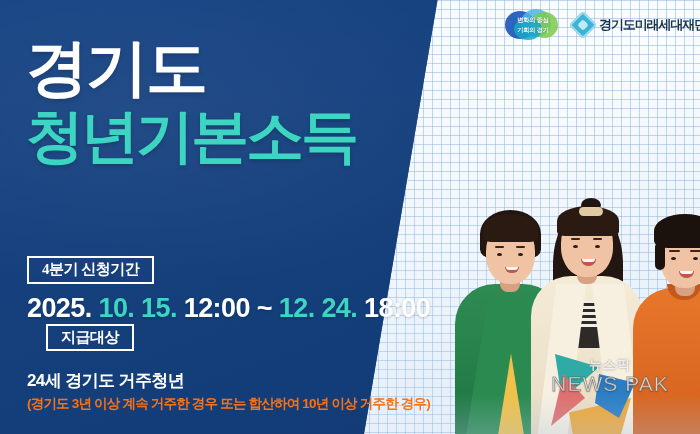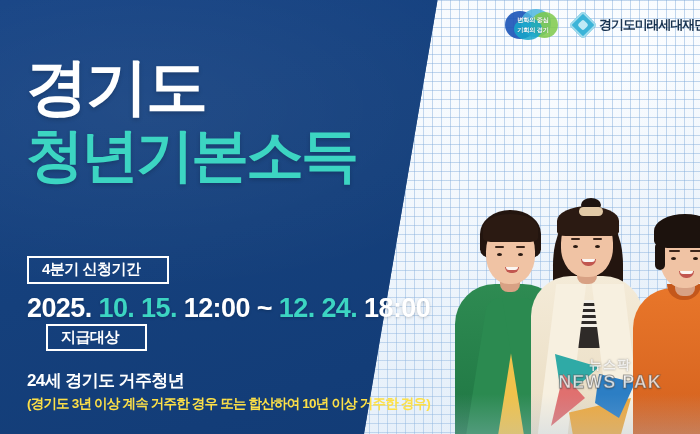--- a/index.html
+++ b/index.html
@@ -43,56 +43,56 @@
     clip-path: polygon(0 0, 62.5% 0, 52% 100%, 0 100%);
     pointer-events:none;
   }
 
   
   .headline{position:absolute;left:26px;top:38px;z-index:6;}
   .headline-l1{
     font-size:62px;line-height:.98;font-weight:bold;color:#ffffff;
     letter-spacing:-2px;white-space:nowrap;
     text-shadow:0 2px 4px rgba(0,0,0,.18);
-    margin-top:19px;
   }
   .headline-l2{
     margin-top:8px;
     font-size:58px;line-height:1;font-weight:bold;color:#3CD5C2;
     letter-spacing:-3px;white-space:nowrap;
     text-shadow:0 2px 4px rgba(0,0,0,.18);
   }
 
   
   .info{position:absolute;left:27px;top:256px;z-index:6;}
   .badge{
     display:inline-block;
     border:2px solid #ffffff;
     color:#ffffff;
     font-size:15px;font-weight:bold;letter-spacing:-.5px;
-    padding:3px 26px 4px 13px;
+    padding:3px 13px 4px 13px;
     line-height:1.1;
     background:transparent;
+    font-family:Liberation Serif, serif;
   }
   .dateline{
     margin-top:9px;
     font-size:27px;font-weight:bold;letter-spacing:-.6px;
     color:#ffffff;white-space:nowrap;
     text-shadow:0 1px 3px rgba(0,0,0,.2);
   }
   .dateline .hl{color:#3CD5C2;}
   .badge2-wrap{margin-left:19px;}
   .target-main{
     margin-top:18px;
     font-size:17px;font-weight:bold;color:#ffffff;letter-spacing:-.6px;
     white-space:nowrap;
   }
   .target-sub{
     margin-top:3px;
-    font-size:13.5px;font-weight:bold;color:#fde047;letter-spacing:-.8px;
+    font-size:13.5px;font-weight:bold;color:#f97316;letter-spacing:-.8px;
     white-space:nowrap;
   }
 
   
   .logo-bar{
     position:absolute;top:9px;left:505px;z-index:20;
     display:flex;align-items:center;gap:14px;
   }
   .gg-slogan-logo{
     position:relative;width:54px;height:32px;
@@ -203,21 +203,21 @@
   .watermark{
     position:absolute;left:535px;top:356px;z-index:30;text-align:center;width:150px;
     pointer-events:none;
   }
   .wm-ko{
     font-size:13px;font-weight:bold;color:rgba(255,255,255,.82);letter-spacing:1px;
     text-shadow:0 0 2px rgba(60,60,60,.6);
     margin-bottom:-2px;
   }
   .wm-en{
-    font-size:18px;font-weight:bold;color:rgba(255,255,255,.80);letter-spacing:1px;
+    font-size:21px;font-weight:normal;color:rgba(255,255,255,.80);letter-spacing:1px;
     -webkit-text-stroke:1px rgba(90,90,90,.55);
     text-shadow:0 1px 2px rgba(0,0,0,.25);
   }
 </style>
 </head>
 <body>
 
 <div class="poster">
 
   <div class="right-panel"></div>

